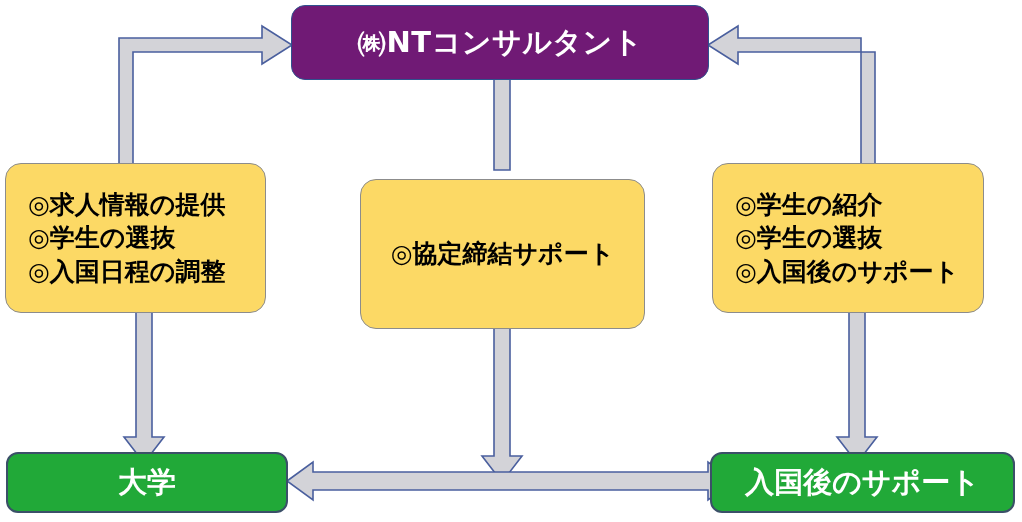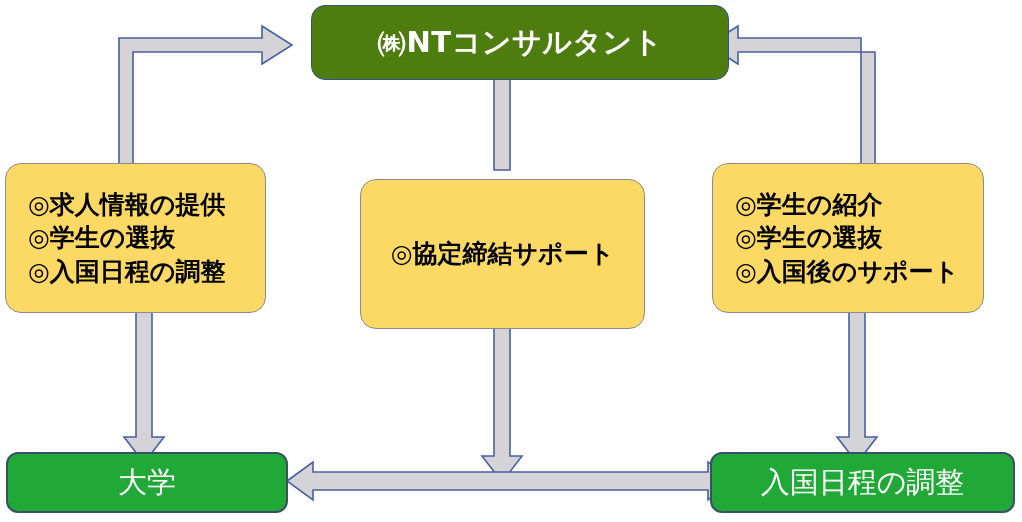--- a/index.html
+++ b/index.html
@@ -24,25 +24,24 @@
   }
   .node {
     position: absolute;
     box-sizing: border-box;
     display: flex;
     flex-direction: column;
     justify-content: center;
     z-index: 5;
   }
   .node-blue {
-    background: #4d7c0f;
+    background: #701a75;
     border: 1.5px solid #2f528f;
     border-radius: 14px;
     align-items: center;
-    margin-left: 20px;
   }
   .node-blue .node-title {
     color: #ffffff;
     font-weight: bold;
     font-size: 29px;
     letter-spacing: 0.5px;
     white-space: nowrap;
   }
   .node-yellow {
     background: #fcd965;
@@ -66,21 +65,21 @@
     padding: 0;
   }
   .node-green {
     background: #21a938;
     border: 2px solid #3b5068;
     border-radius: 12px;
     align-items: center;
   }
   .node-green .node-title {
     color: #ffffff;
-    font-weight: normal;
+    font-weight: bold;
     font-size: 29px;
     white-space: nowrap;
   }
 </style>
 </head>
 <body>
 
 <div id="diagram-root">
 
   <svg id="arrow-layer" viewBox="0 0 1022 522" width="1022" height="522" xmlns="http://www.w3.org/2000/svg">
@@ -124,16 +123,16 @@
       <div class="bullet-line">◎学生の選抜</div>
       <div class="bullet-line">◎入国後のサポート</div>
     </div>
   </div>
 
   <div class="node node-green" style="left:6px; top:452px; width:282px; height:61px;">
     <span class="node-title">大学</span>
   </div>
 
   <div class="node node-green" style="left:710px; top:452px; width:305px; height:61px;">
-    <span class="node-title">入国日程の調整</span>
+    <span class="node-title">入国後のサポート</span>
   </div>
 
 </div>
 
 </body></html>

